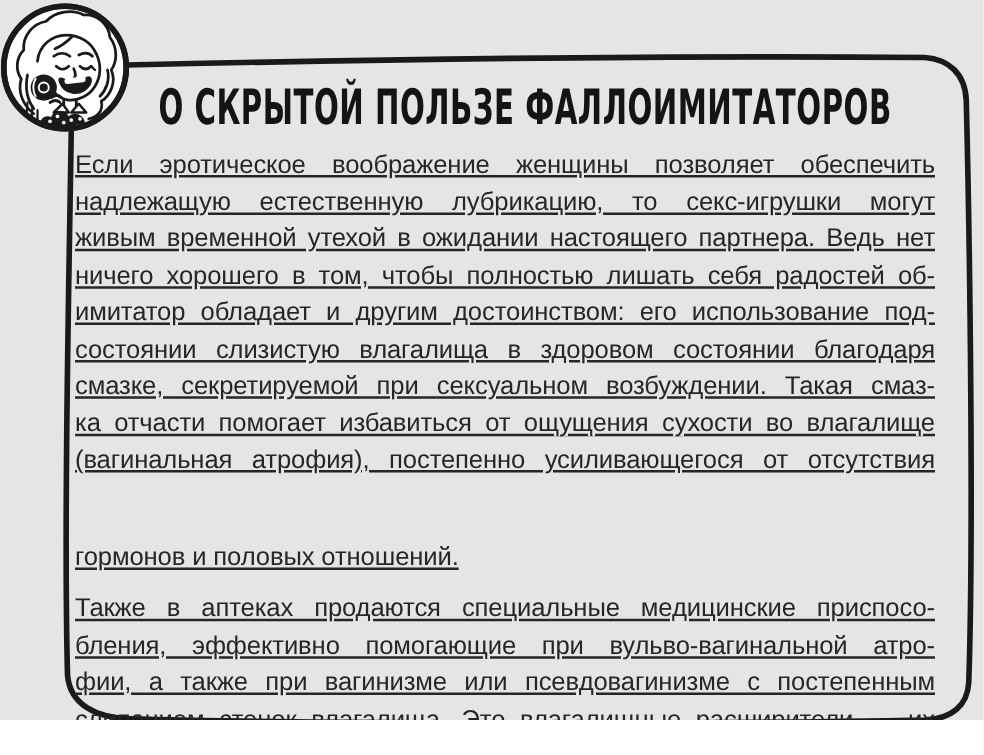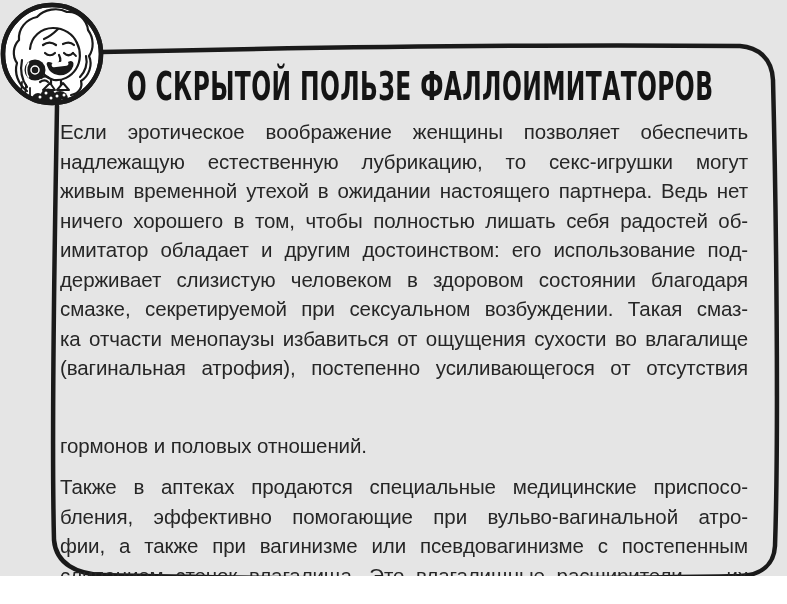--- a/index.html
+++ b/index.html
@@ -25,20 +25,21 @@
     transform:scale(0.78,1.3);
     transform-origin:center center;
     letter-spacing:0.5px;
   }
   .body-text{
     position:absolute;left:60px;top:117px;width:688px;
     font-size:20.5px;
     line-height:29.5px;
     letter-spacing:-0.1px;
     color:#262626;
+    text-decoration:underline;
   }
   .para + .para{margin-top:12px;}
   .line{
     text-align:justify;
     text-align-last:justify;
     height:29.5px;
     overflow:visible;
   }
   .line.last{
     text-align:left;
@@ -131,23 +132,23 @@
     <div class="title">О СКРЫТОЙ ПОЛЬЗЕ ФАЛЛОИМИТАТОРОВ</div>
   </div>
 
   <div class="body-text">
       <div class="para">
         <div class="line">Если эротическое воображение женщины позволяет обеспечить</div>
         <div class="line">надлежащую естественную лубрикацию, то секс-игрушки могут</div>
         <div class="line">живым временной утехой в ожидании настоящего партнера. Ведь нет</div>
         <div class="line">ничего хорошего в том, чтобы полностью лишать себя радостей об-</div>
         <div class="line">имитатор обладает и другим достоинством: его использование под-</div>
-        <div class="line">держивает слизистую человеком в здоровом состоянии благодаря</div>
+        <div class="line">состоянии слизистую влагалища в здоровом состоянии благодаря</div>
         <div class="line">смазке, секретируемой при сексуальном возбуждении. Такая смаз-</div>
-        <div class="line">ка отчасти менопаузы избавиться от ощущения сухости во влагалище</div>
+        <div class="line">ка отчасти помогает избавиться от ощущения сухости во влагалище</div>
         <div class="line">(вагинальная атрофия), постепенно усиливающегося от отсутствия</div>
         <div class="line last">гормонов и половых отношений.</div>
       </div>
       <div class="para">
         <div class="line">Также в аптеках продаются специальные медицинские приспосо-</div>
         <div class="line">бления, эффективно помогающие при вульво-вагинальной атро-</div>
         <div class="line">фии, а также при вагинизме или псевдовагинизме с постепенным</div>
         <div class="line">слипанием стенок влагалища. Это влагалищные расширители — их</div>
       </div>
     </div>

